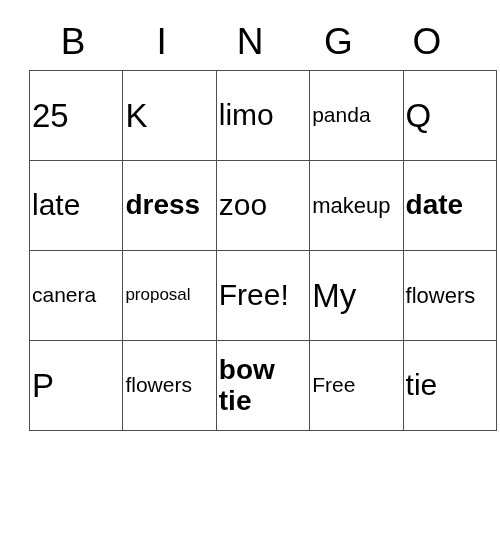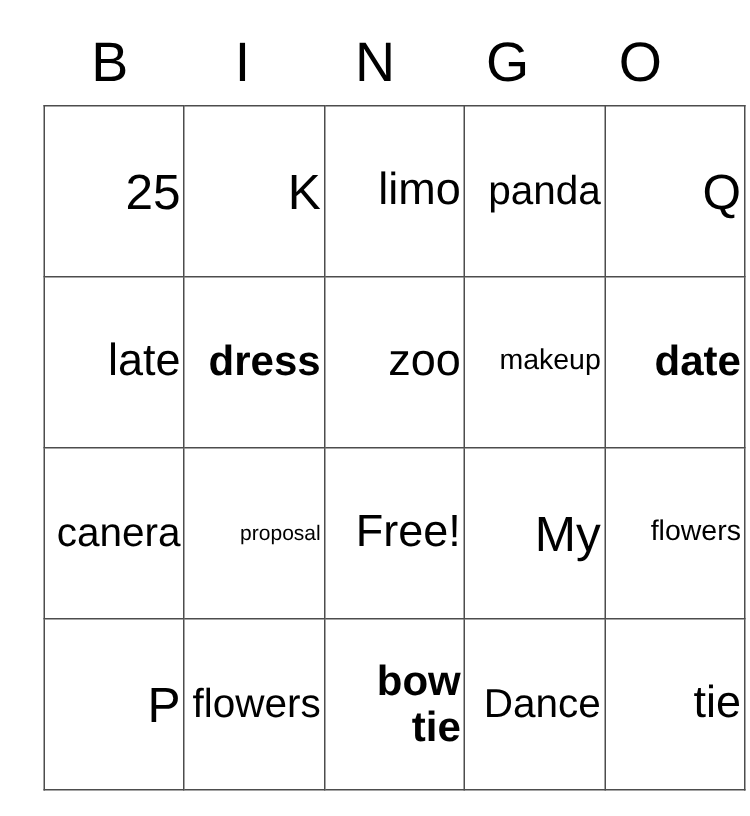--- a/index.html
+++ b/index.html
@@ -43,41 +43,41 @@
   
   #bingo-grid {
     width: 442px;
     border-collapse: collapse;
     table-layout: fixed;
   }
   #bingo-grid td {
     width: 88.4px;
     height: 89px;
     border: 1px solid #4d4d4d;
-    padding: 12px 2px;
-    text-align: right;
+    padding: 0 2px;
+    text-align: left;
     vertical-align: middle;
     overflow: hidden;
   }
   .cell-text {
     display: block;
     line-height: 1.08;
     font-weight: 400;
     word-wrap: break-word;
     color: #000000;
   }
 
   
   .fs-xl   { font-size: 33px; }
   .fs-lg   { font-size: 30px; }
   .fs-md   { font-size: 28px; font-weight: bold; }
   .fs-sm   { font-size: 24px; }
-  .fs-xs   { font-size: 27px; }
-  .fs-xxs  { font-size: 19px; }
-  .fs-tiny { font-size: 14px; }
+  .fs-xs   { font-size: 21px; }
+  .fs-xxs  { font-size: 22px; }
+  .fs-tiny { font-size: 17px; }
 </style>
 </head>
 <body>
 
 <div id="bingo-card">
 
   <div id="bingo-header">
     <div class="header-cell">B</div>
     <div class="header-cell">I</div>
     <div class="header-cell">N</div>
@@ -142,21 +142,21 @@
         <td>
             <span class="cell-text fs-xl">P</span>
           </td>
         <td>
             <span class="cell-text fs-xs">flowers</span>
           </td>
         <td>
             <span class="cell-text fs-md">bow tie</span>
           </td>
         <td>
-            <span class="cell-text fs-xs">Dance</span>
+            <span class="cell-text fs-xs">Free</span>
           </td>
         <td>
             <span class="cell-text fs-lg">tie</span>
           </td>
       </tr>
     </tbody>
   </table>
 
 </div>
 

